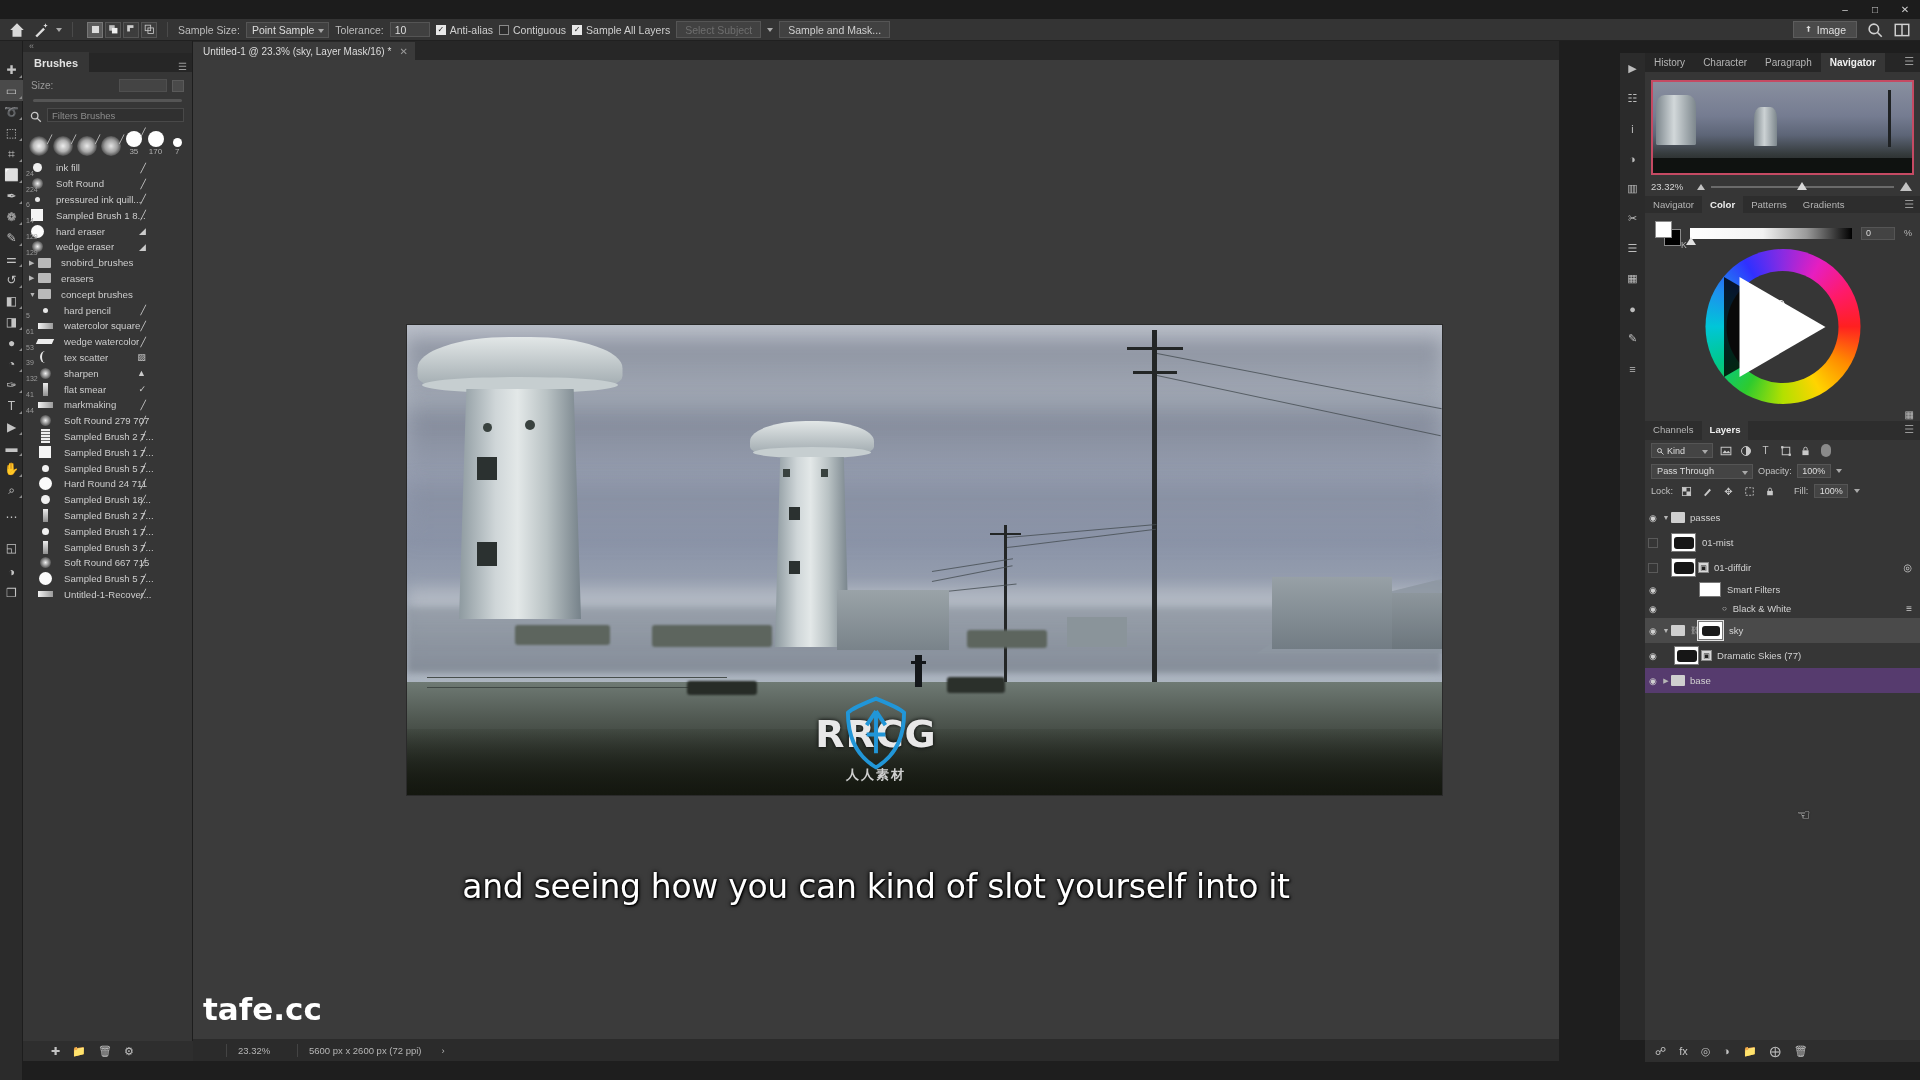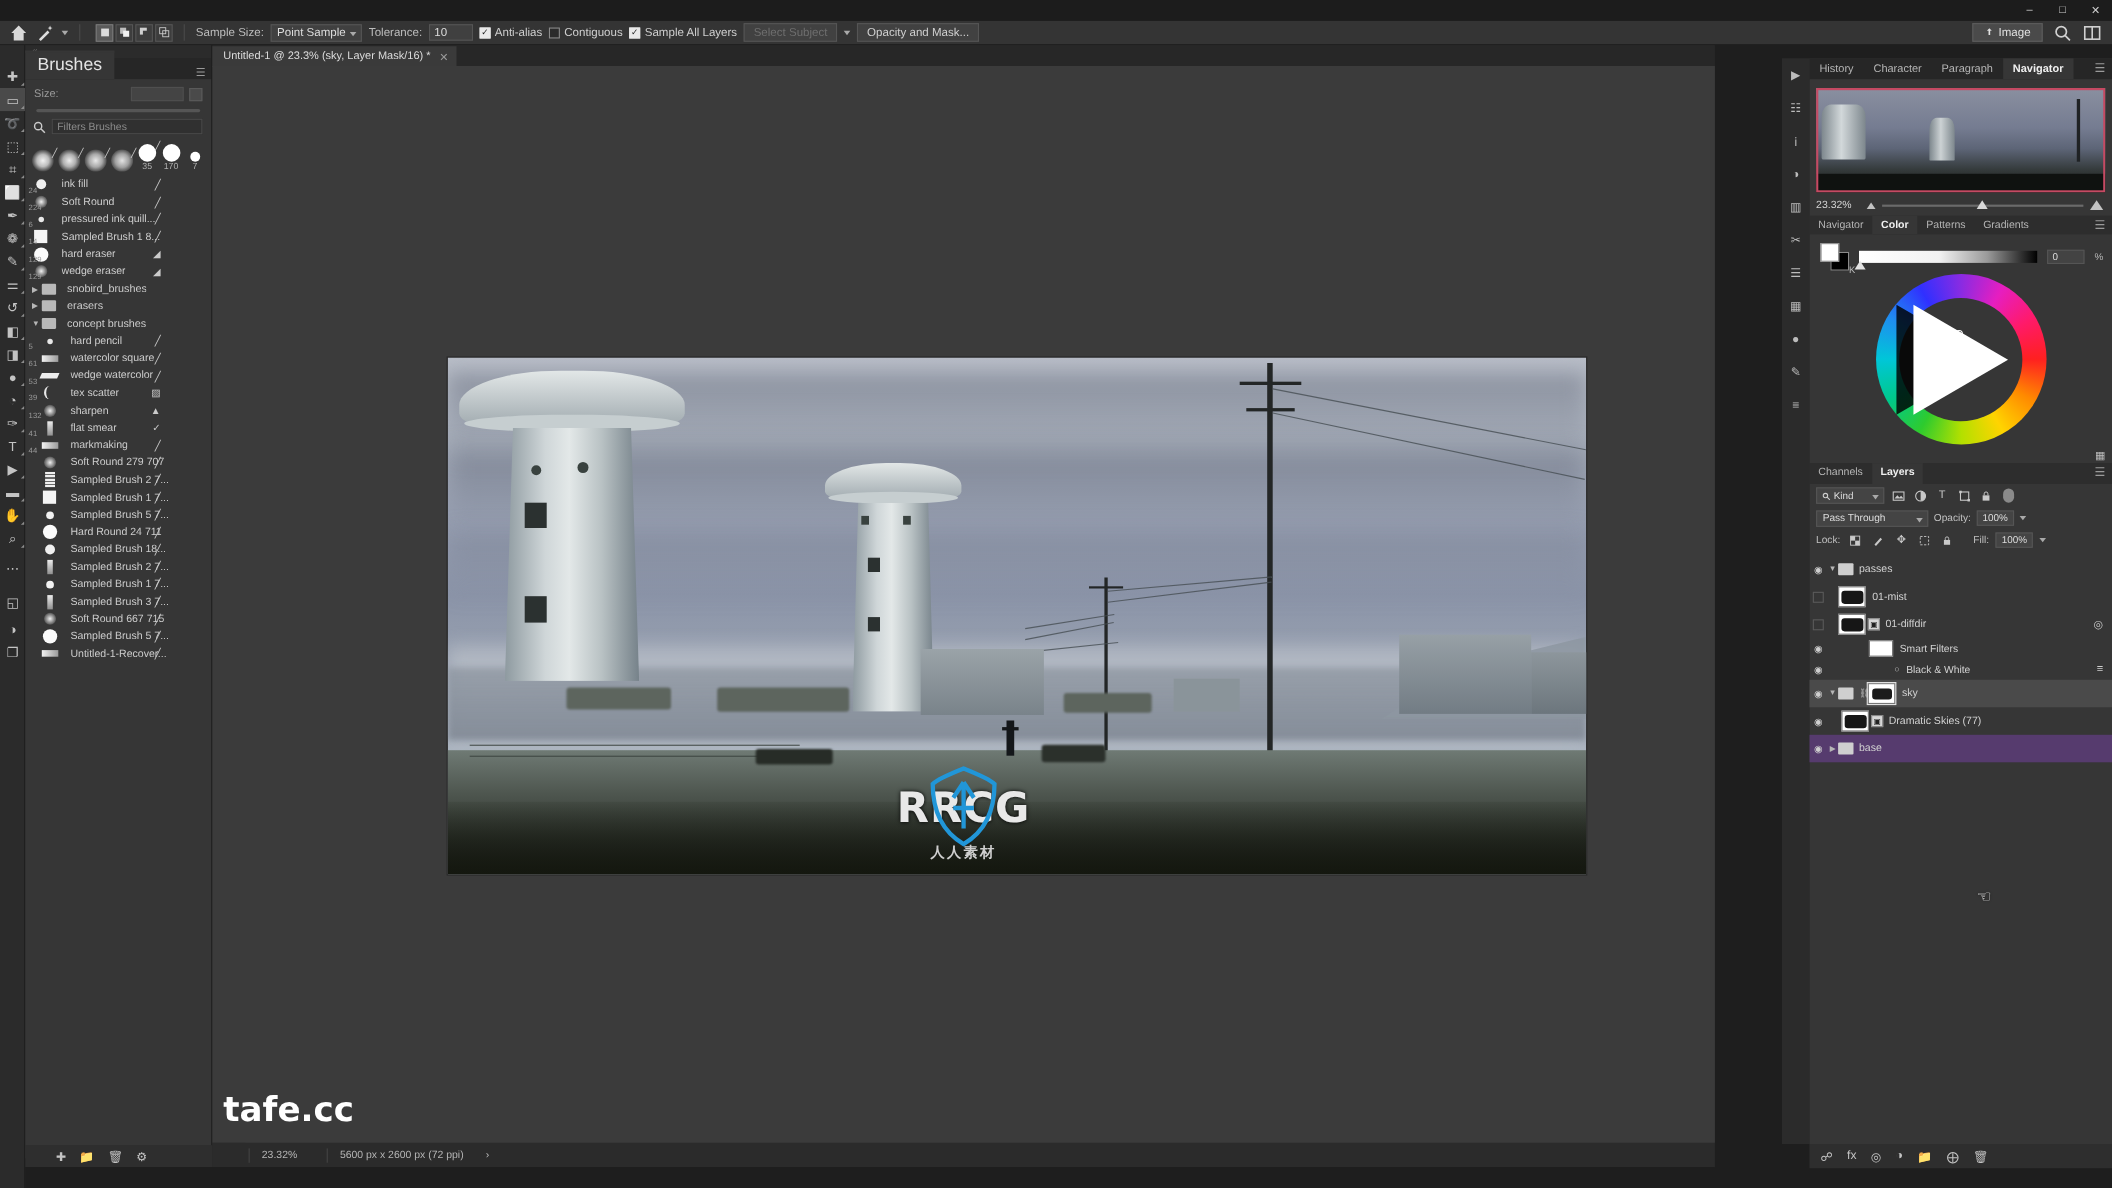--- a/index.html
+++ b/index.html
@@ -55,22 +55,22 @@
   .tool.active{ background:#4a4a4a; }
   .tool:after{ content:""; position:absolute; right:1px; bottom:2px;
     border-left:3px solid transparent; border-bottom:3px solid #8d8d8d; }
   .tool.nocorner:after{ display:none; }
 
   
   .brushpanel{ position:absolute; left:23px; top:41px; width:170px; height:1000px;
     background:#2b2b2b; border-right:1px solid #1d1d1d;}
   .bp-collapse{ height:12px; font-size:9px; color:#8d8d8d; padding-left:6px; }
   .bp-tabs{ height:19px; background:#262626; display:flex; align-items:flex-end; }
-  .bp-tab{ font-size:16px; padding:3px 11px; background:#363636; color:#e3e3e3;
-    font-weight:normal; border-top:2px solid #363636;}
+  .bp-tab{ font-size:11px; padding:3px 11px; background:#363636; color:#e3e3e3;
+    font-weight:bold; border-top:2px solid #363636;}
   .bp-menu{ margin-left:auto; font-size:10px; color:#9a9a9a; padding-right:5px; }
   .bp-body{ background:#363636; height:981px; }
   .size-row{ display:flex; align-items:center; padding:7px 8px 2px 8px; }
   .size-lbl{ font-size:10px; color:#9a9a9a; flex:1; }
   .size-box{ width:48px; height:13px; background:#444; border:1px solid #4f4f4f;}
   .size-extra{ width:12px; height:12px; margin-left:5px; border:1px solid #5a5a5a; background:#4a4a4a;}
   .size-slider{ margin:5px 10px 6px 10px; height:3px; background:#555; border-radius:2px;}
   .search-row{ display:flex; align-items:center; gap:5px; padding:0 8px 5px 6px;}
   .search-in{ flex:1; height:14px; background:#303030; border:1px solid #494949;
     font-size:9.5px; color:#8d8d8d; padding:0 4px; display:flex; align-items:center;}
@@ -316,21 +316,21 @@
     <div class="chk">
       <div class="chkbox"></div>
       <span>Contiguous</span>
     </div>
     <div class="chk">
       <div class="chkbox on">✓</div>
       <span>Sample All Layers</span>
     </div>
     <div class="opt-btn dis">Select Subject</div>
     <div class="caret"></div>
-    <div class="opt-btn">Opacity and Mask...</div>
+    <div class="opt-btn">Sample and Mask...</div>
     <div style="margin-left:auto; display:flex; align-items:center; gap:9px; padding-right:9px;">
       <div class="share-btn">
         <svg width="9" height="9" viewBox="0 0 12 12">
             <path d="M6 1 L9 4 H7 v5 H5 V4 H3 Z" fill="#e0e0e0"></path>
           </svg>
         <span>Image</span>
       </div>
       <div class="opt-icon">
         <svg viewBox="0 0 16 16">
             <circle cx="7" cy="7" r="4.2" fill="none" stroke="#d0d0d0" stroke-width="1.4"></circle>
@@ -777,20 +777,21 @@
     </div>
 
     <div class="wm-big">RRCG</div>
     <div class="watermark">
       <svg class="wm-logo" viewBox="0 0 100 100">
         <path d="M50 6 C30 14 18 20 14 24 C14 56 26 80 50 94 C74 80 86 56 86 24 C82 20 70 14 50 6 Z" fill="none" stroke="#2196d8" stroke-width="5"></path>
         <path d="M50 22 L50 76 M50 22 L38 40 M50 22 L62 40 M38 52 L62 52" stroke="#2196d8" stroke-width="5" fill="none"></path>
       </svg>
       <div class="wm-txt">人人素材</div>
     </div>
+    <div class="subtitle">and seeing how you can kind of slot yourself into it</div>
     <div class="tafe">tafe.cc</div>
   </div>
 
   <div class="statusbar">
     <div class="sb-left">
       <div class="sb-ico">☰</div>
       <div class="sb-sep"></div>
       <div class="sb-zoom">23.32%</div>
       <div class="sb-sep"></div>
       <div>5600 px x 2600 px (72 ppi)</div>

